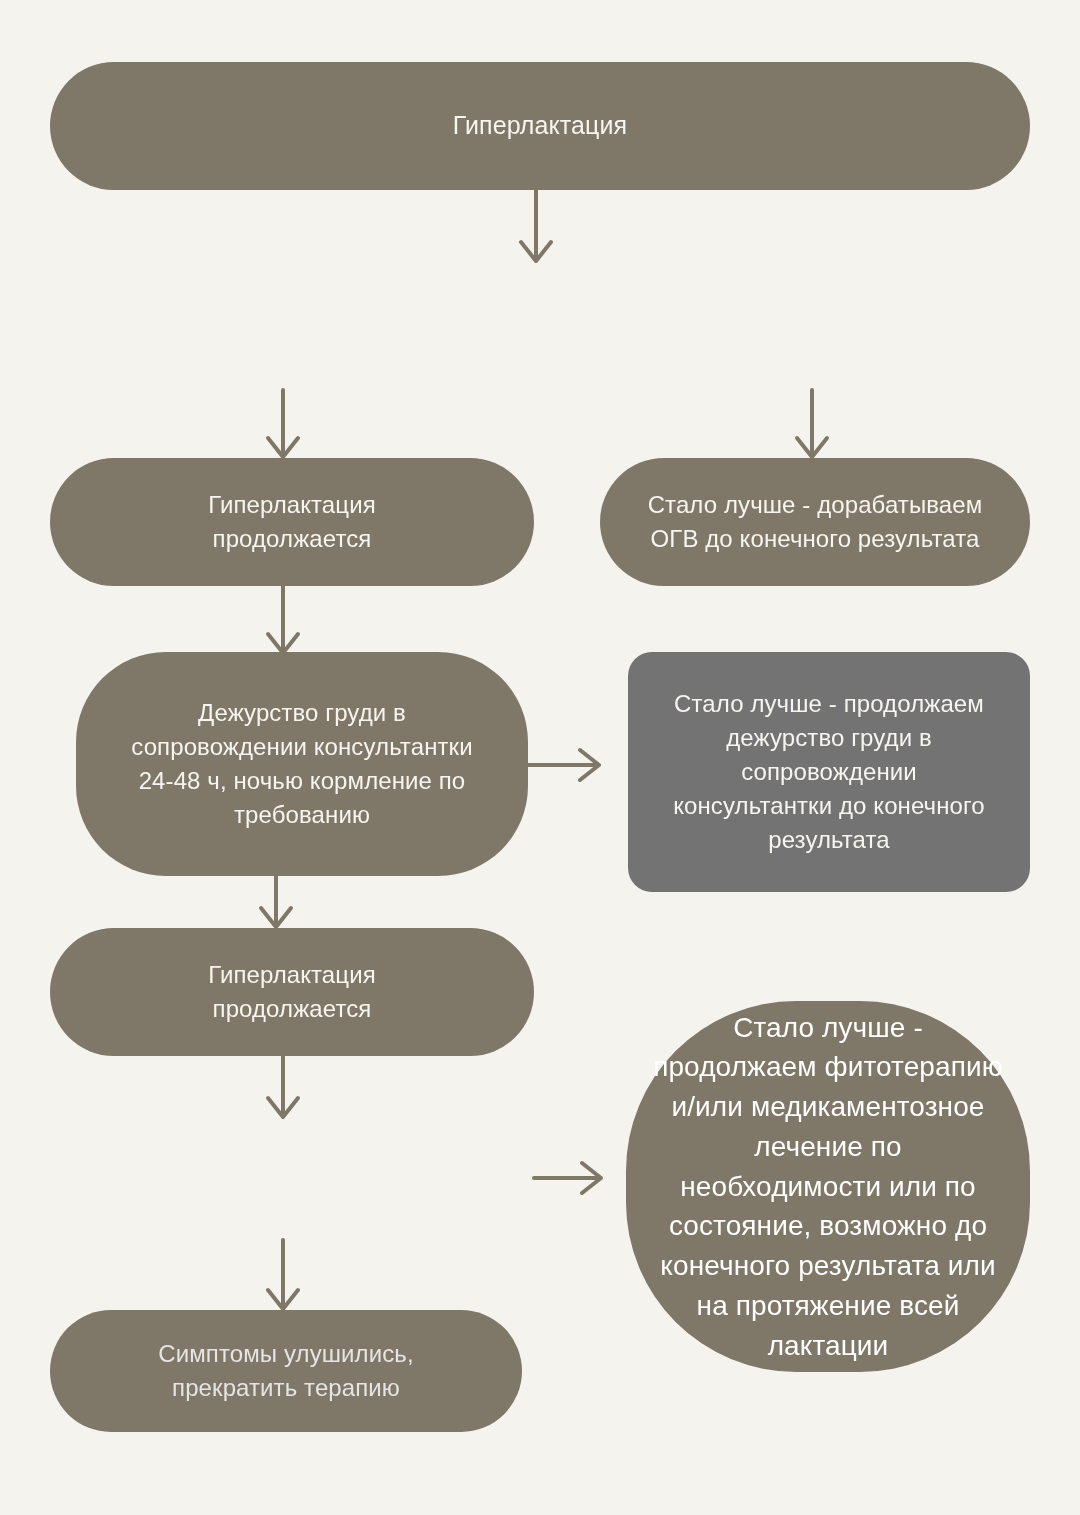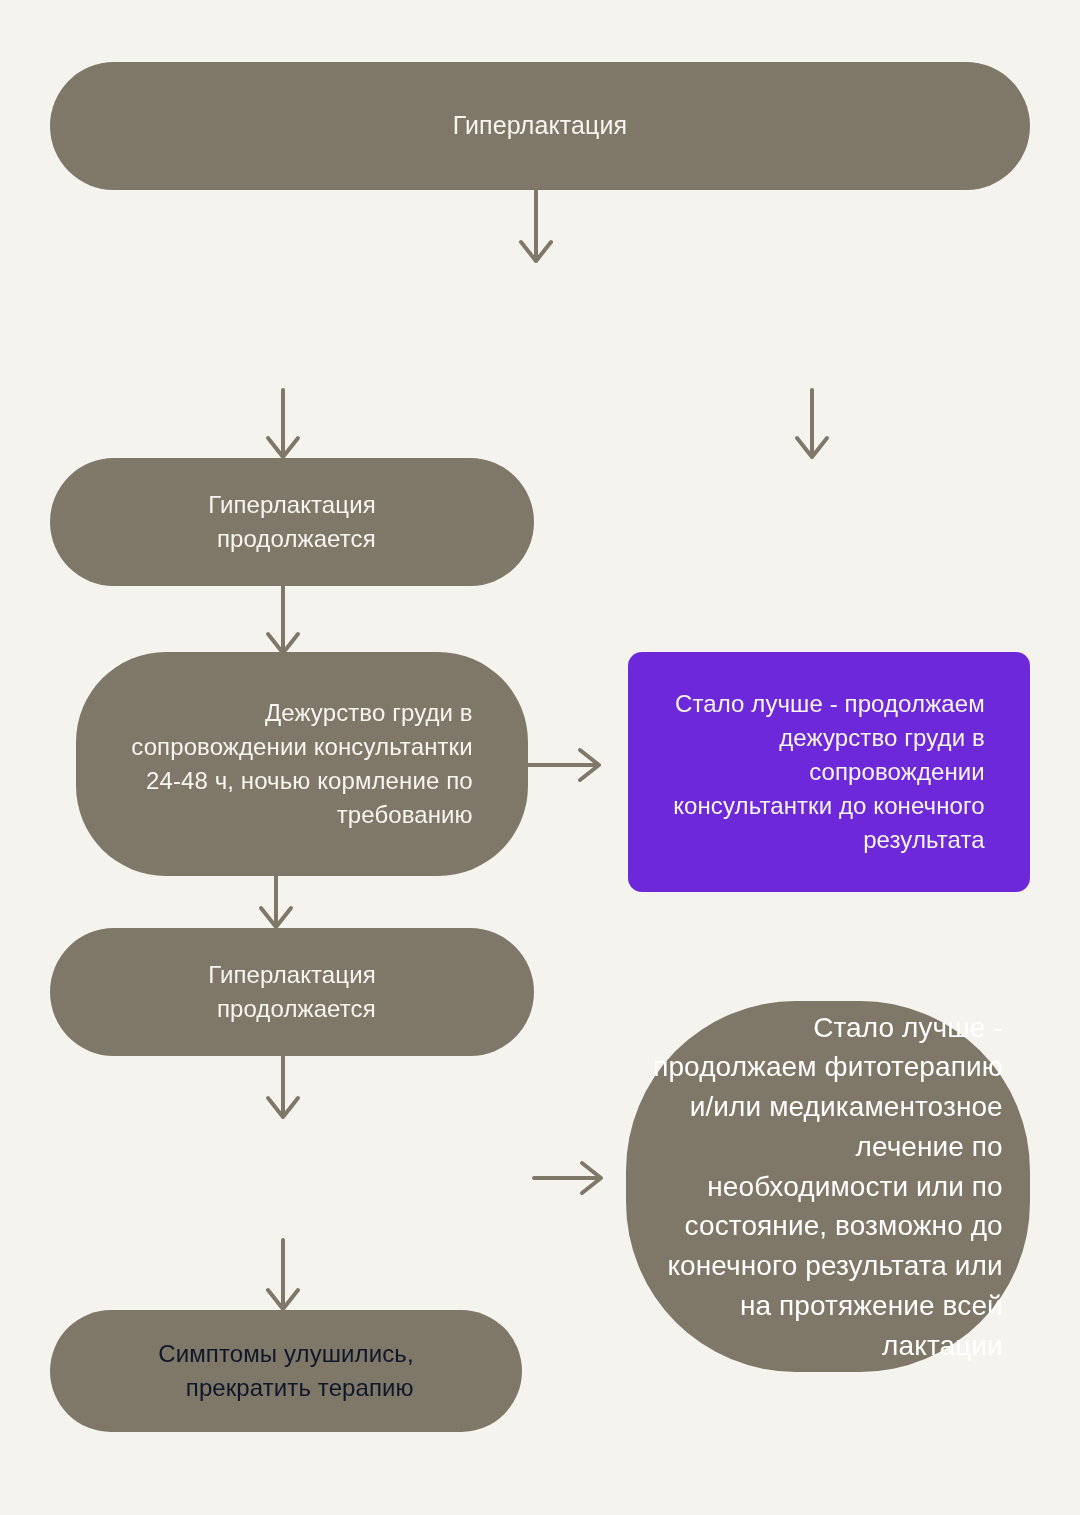--- a/index.html
+++ b/index.html
@@ -20,21 +20,21 @@
     width: 1080px;
     height: 1515px;
   }
   .node {
     position: absolute;
     background: #7f7768;
     color: #f7f5f0;
     display: flex;
     align-items: center;
     justify-content: center;
-    text-align: right;
+    text-align: center;
     box-sizing: border-box;
     line-height: 1.42;
     white-space: pre-line;
     letter-spacing: 0.1px;
   }
   .edge {
     position: absolute;
     pointer-events: none;
   }
   .edge svg {
@@ -87,35 +87,37 @@
       </svg>
     </div>
     <div class="edge" style="left: 266px; top: 1240px; width: 34px; height: 70px;">
       <svg width="34" height="70" viewBox="0 0 34 70">
         <path d="M17,0 L17,69 M2,50 L17,69 L32,50" fill="none" stroke="#7f7768" stroke-width="4" stroke-linecap="round" stroke-linejoin="round"></path>
       </svg>
     </div>
     <div class="node" style="left: 50px; top: 62px; width: 980px; height: 128px; border-radius: 64px; font-size: 25px; background: rgb(127, 119, 104); color: rgb(247, 245, 240);">Гиперлактация</div>
     <div class="node" style="left: 50px; top: 458px; width: 484px; height: 128px; border-radius: 64px; font-size: 24px; background: rgb(127, 119, 104); color: rgb(247, 245, 240);">Гиперлактация
 продолжается</div>
+    <div class="node" style="left: 600px; top: 458px; width: 430px; height: 128px; border-radius: 64px; font-size: 24px; background: rgb(127, 119, 104); color: rgb(247, 245, 240);">Стало лучше - дорабатываем
+ОГВ до конечного результата</div>
     <div class="node" style="left: 76px; top: 652px; width: 452px; height: 224px; border-radius: 90px; font-size: 24px; background: rgb(127, 119, 104); color: rgb(247, 245, 240);">Дежурство груди в
 сопровождении консультантки
 24-48 ч, ночью кормление по
 требованию</div>
-    <div class="node" style="left: 628px; top: 652px; width: 402px; height: 240px; border-radius: 14px; font-size: 24px; background: #6d28d9; color: rgb(247, 245, 240);">Стало лучше - продолжаем
+    <div class="node" style="left: 628px; top: 652px; width: 402px; height: 240px; border-radius: 24px; font-size: 24px; background: #737373; color: rgb(247, 245, 240);">Стало лучше - продолжаем
 дежурство груди в
 сопровождении
 консультантки до конечного
 результата</div>
     <div class="node" style="left: 50px; top: 928px; width: 484px; height: 128px; border-radius: 64px; font-size: 24px; background: rgb(127, 119, 104); color: rgb(247, 245, 240);">Гиперлактация
 продолжается</div>
     <div class="node" style="left: 626px; top: 1001px; width: 404px; height: 371px; border-radius: 170px; font-size: 28px; background: rgb(127, 119, 104); color: #ffffff;">Стало лучше -
 продолжаем фитотерапию
 и/или медикаментозное
 лечение по
 необходимости или по
 состояние, возможно до
 конечного результата или
 на протяжение всей
 лактации</div>
-    <div class="node" style="left: 50px; top: 1310px; width: 472px; height: 122px; border-radius: 61px; font-size: 24px; background: rgb(127, 119, 104); color: #0f172a;">Симптомы улушились,
+    <div class="node" style="left: 50px; top: 1310px; width: 472px; height: 122px; border-radius: 61px; font-size: 24px; background: rgb(127, 119, 104); color: #e5e5e5;">Симптомы улушились,
 прекратить терапию</div>
   </div>
 
 </body></html>

